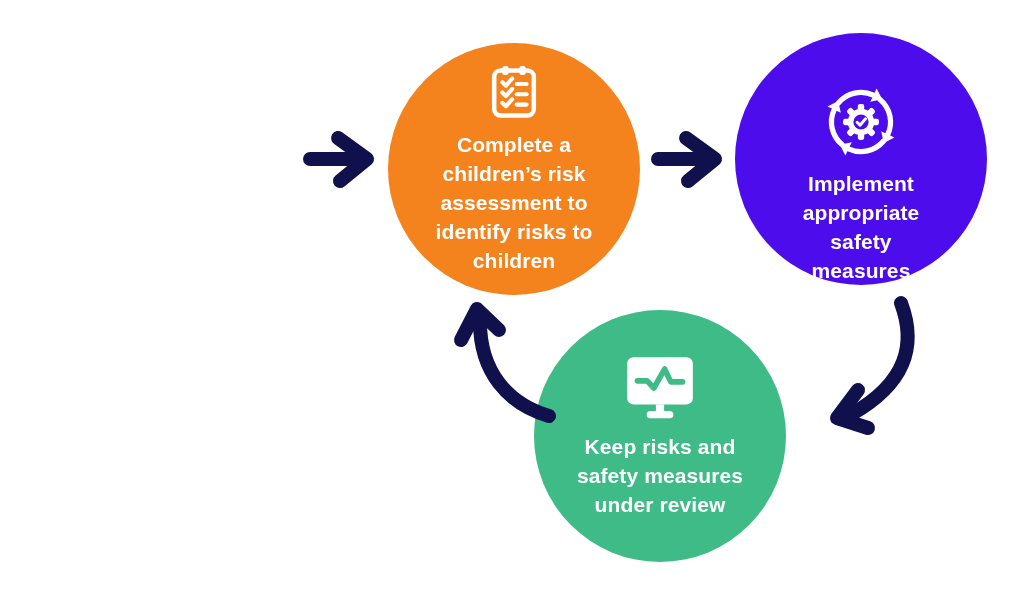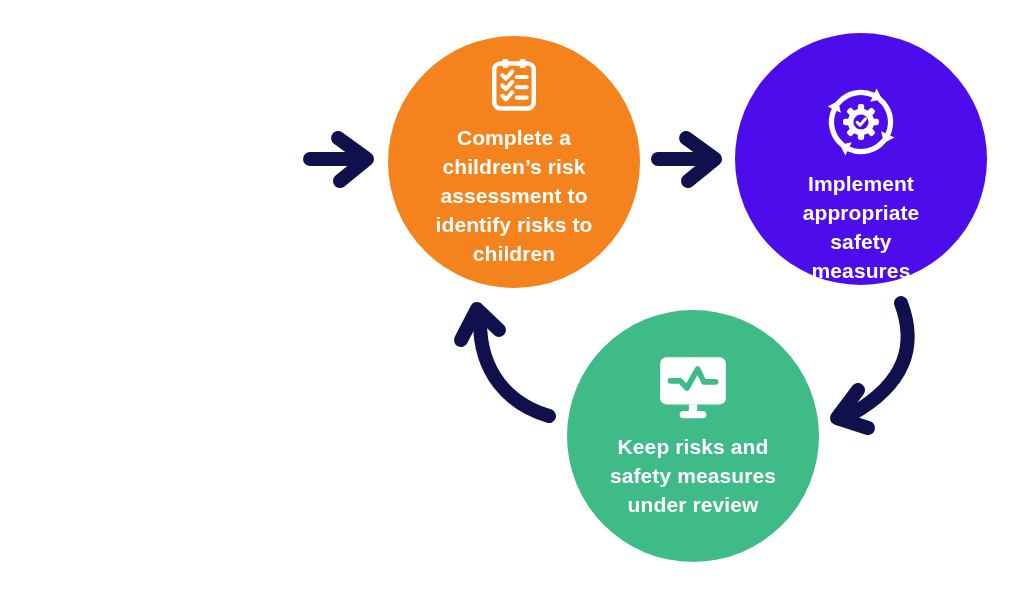--- a/index.html
+++ b/index.html
@@ -32,23 +32,23 @@
   }
   .step-label {
     color: #ffffff;
     font-weight: 700;
     font-size: 21px;
     line-height: 29px;
     white-space: pre-line;
     letter-spacing: 0.1px;
   }
   #circle-assess   { left: 37px;  top: 32px;  }
-  #circle-risk     { left: 388px; top: 36px;  }
+  #circle-risk     { left: 388px; top: 43px;  }
   #circle-implement{ left: 735px; top: 33px; justify-content: flex-end;  }
-  #circle-review   { left: 567px; top: 310px; }
+  #circle-review   { left: 534px; top: 310px; }
   .arrow-overlay {
     position: absolute;
     left: 0; top: 0;
     width: 1024px;
     height: 597px;
     pointer-events: none;
   }
 </style>
 </head>
 <body>

